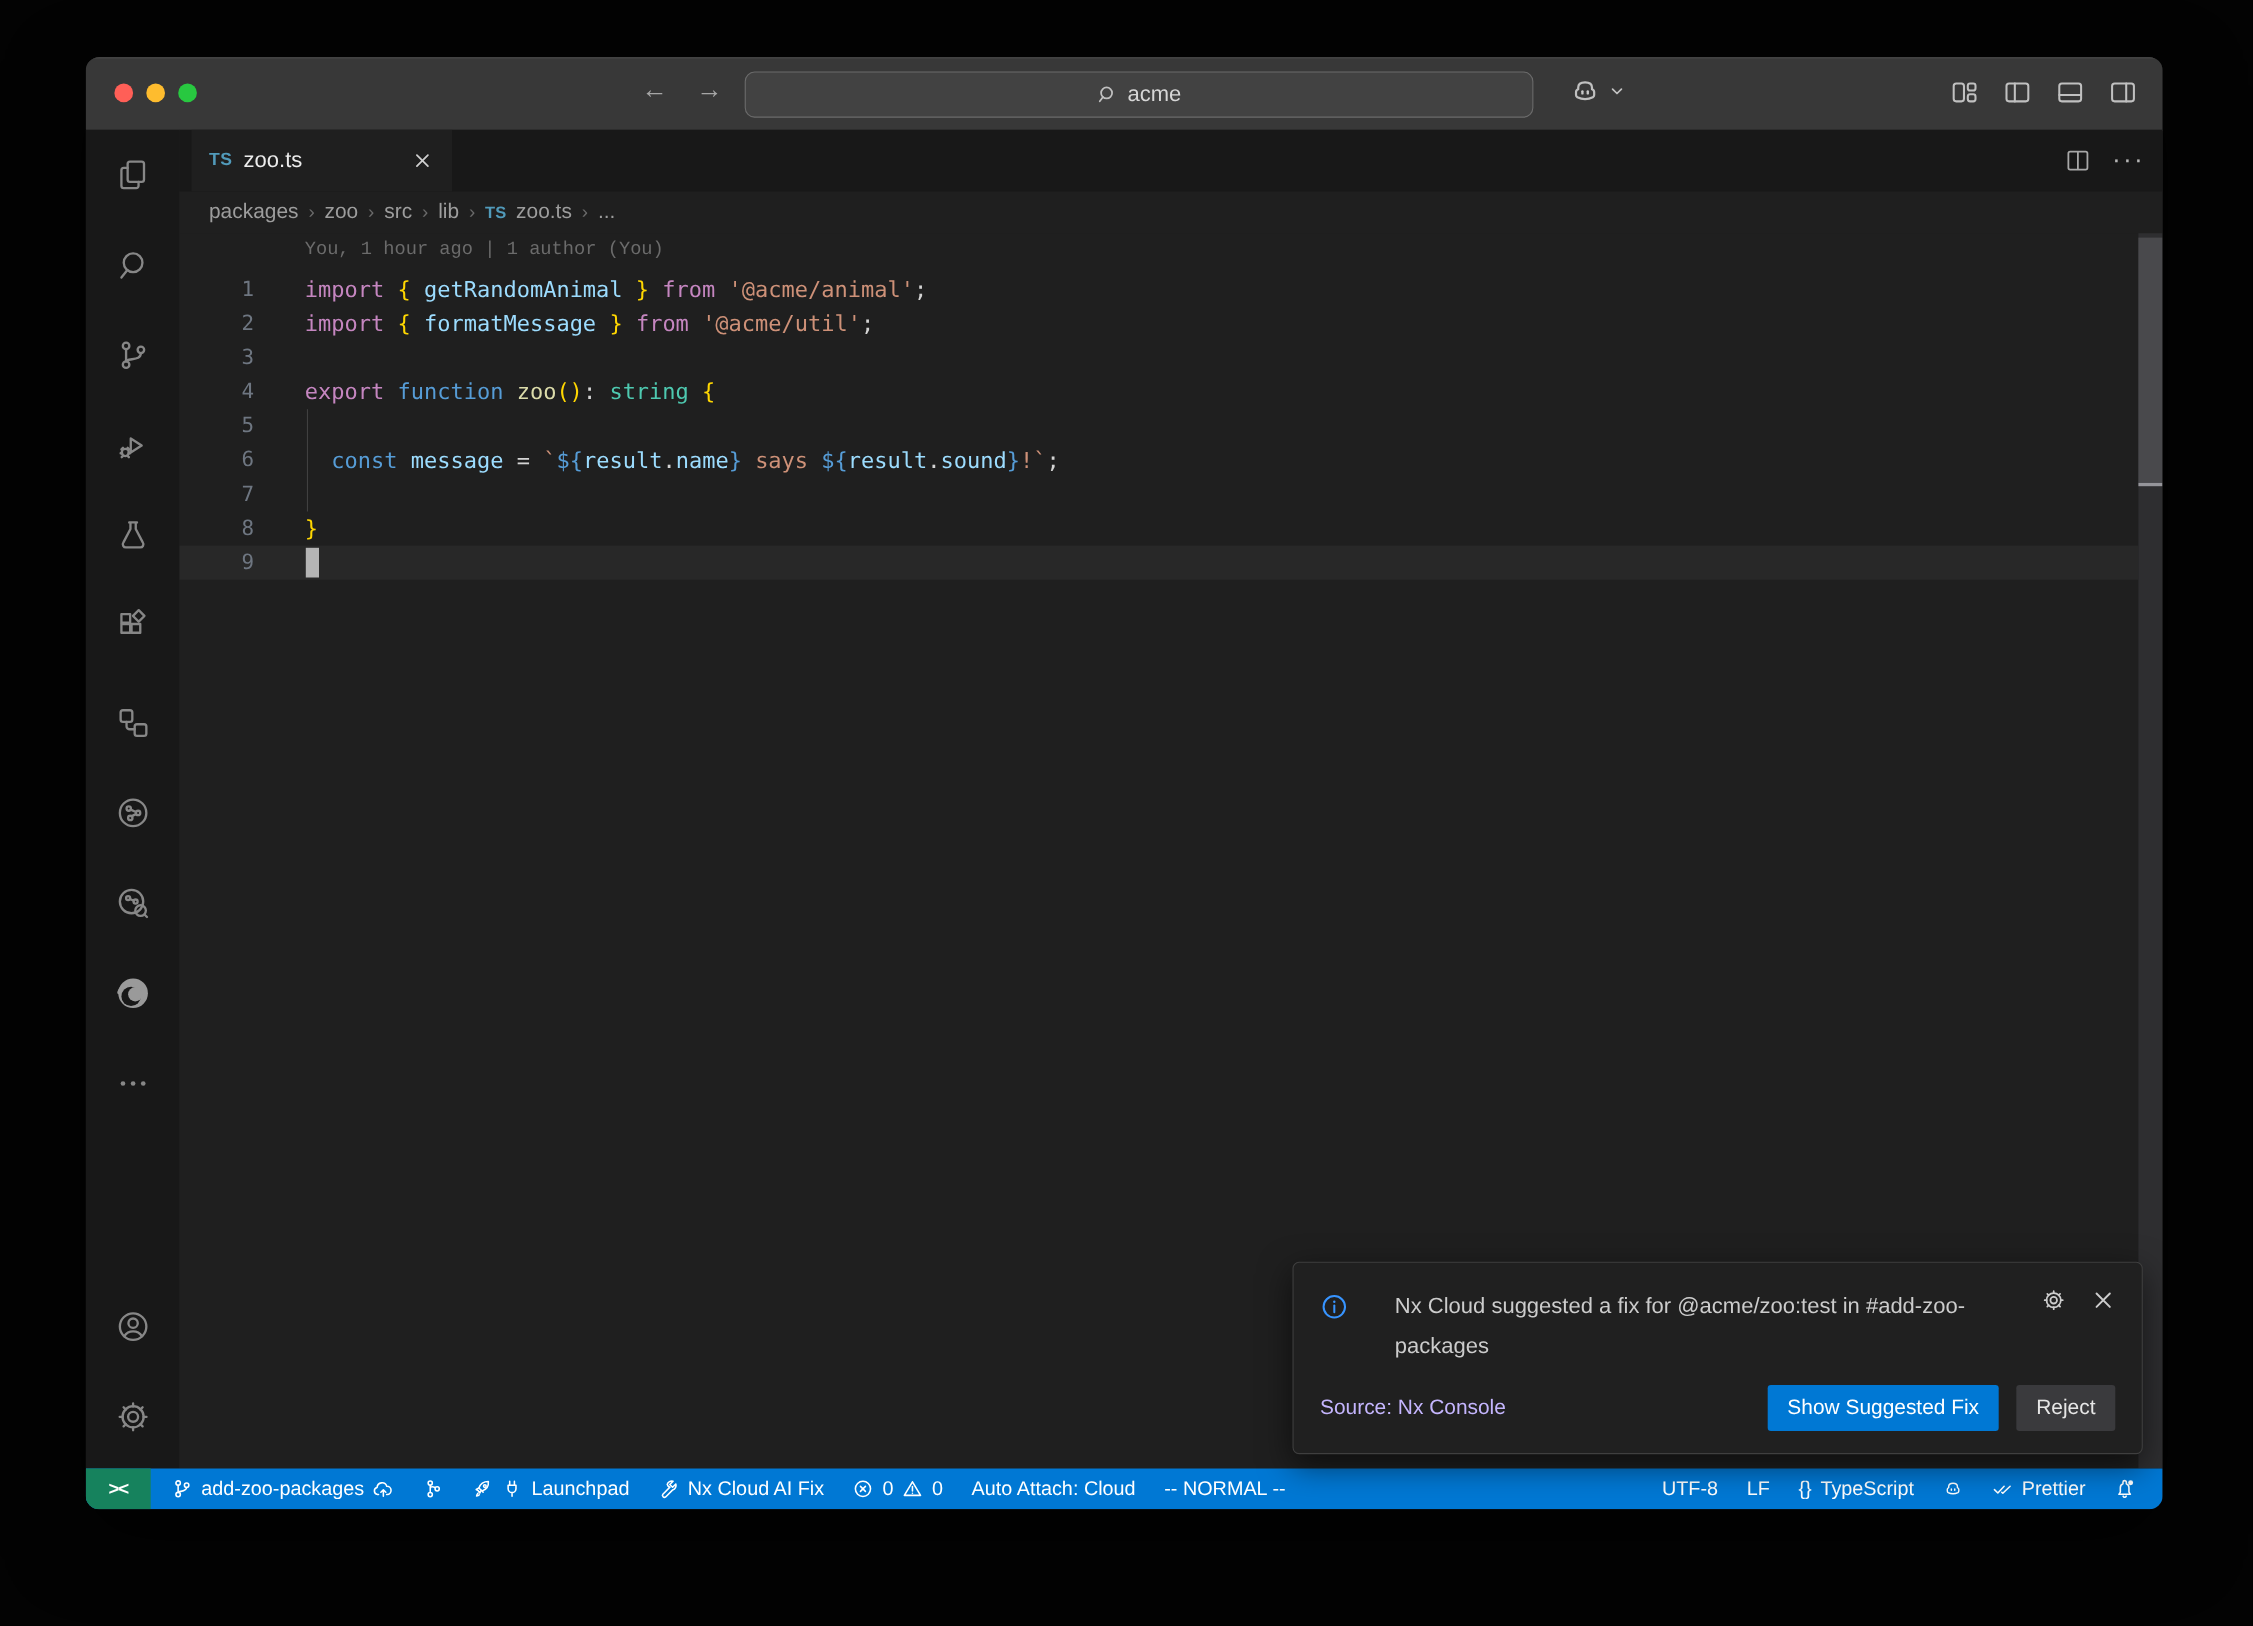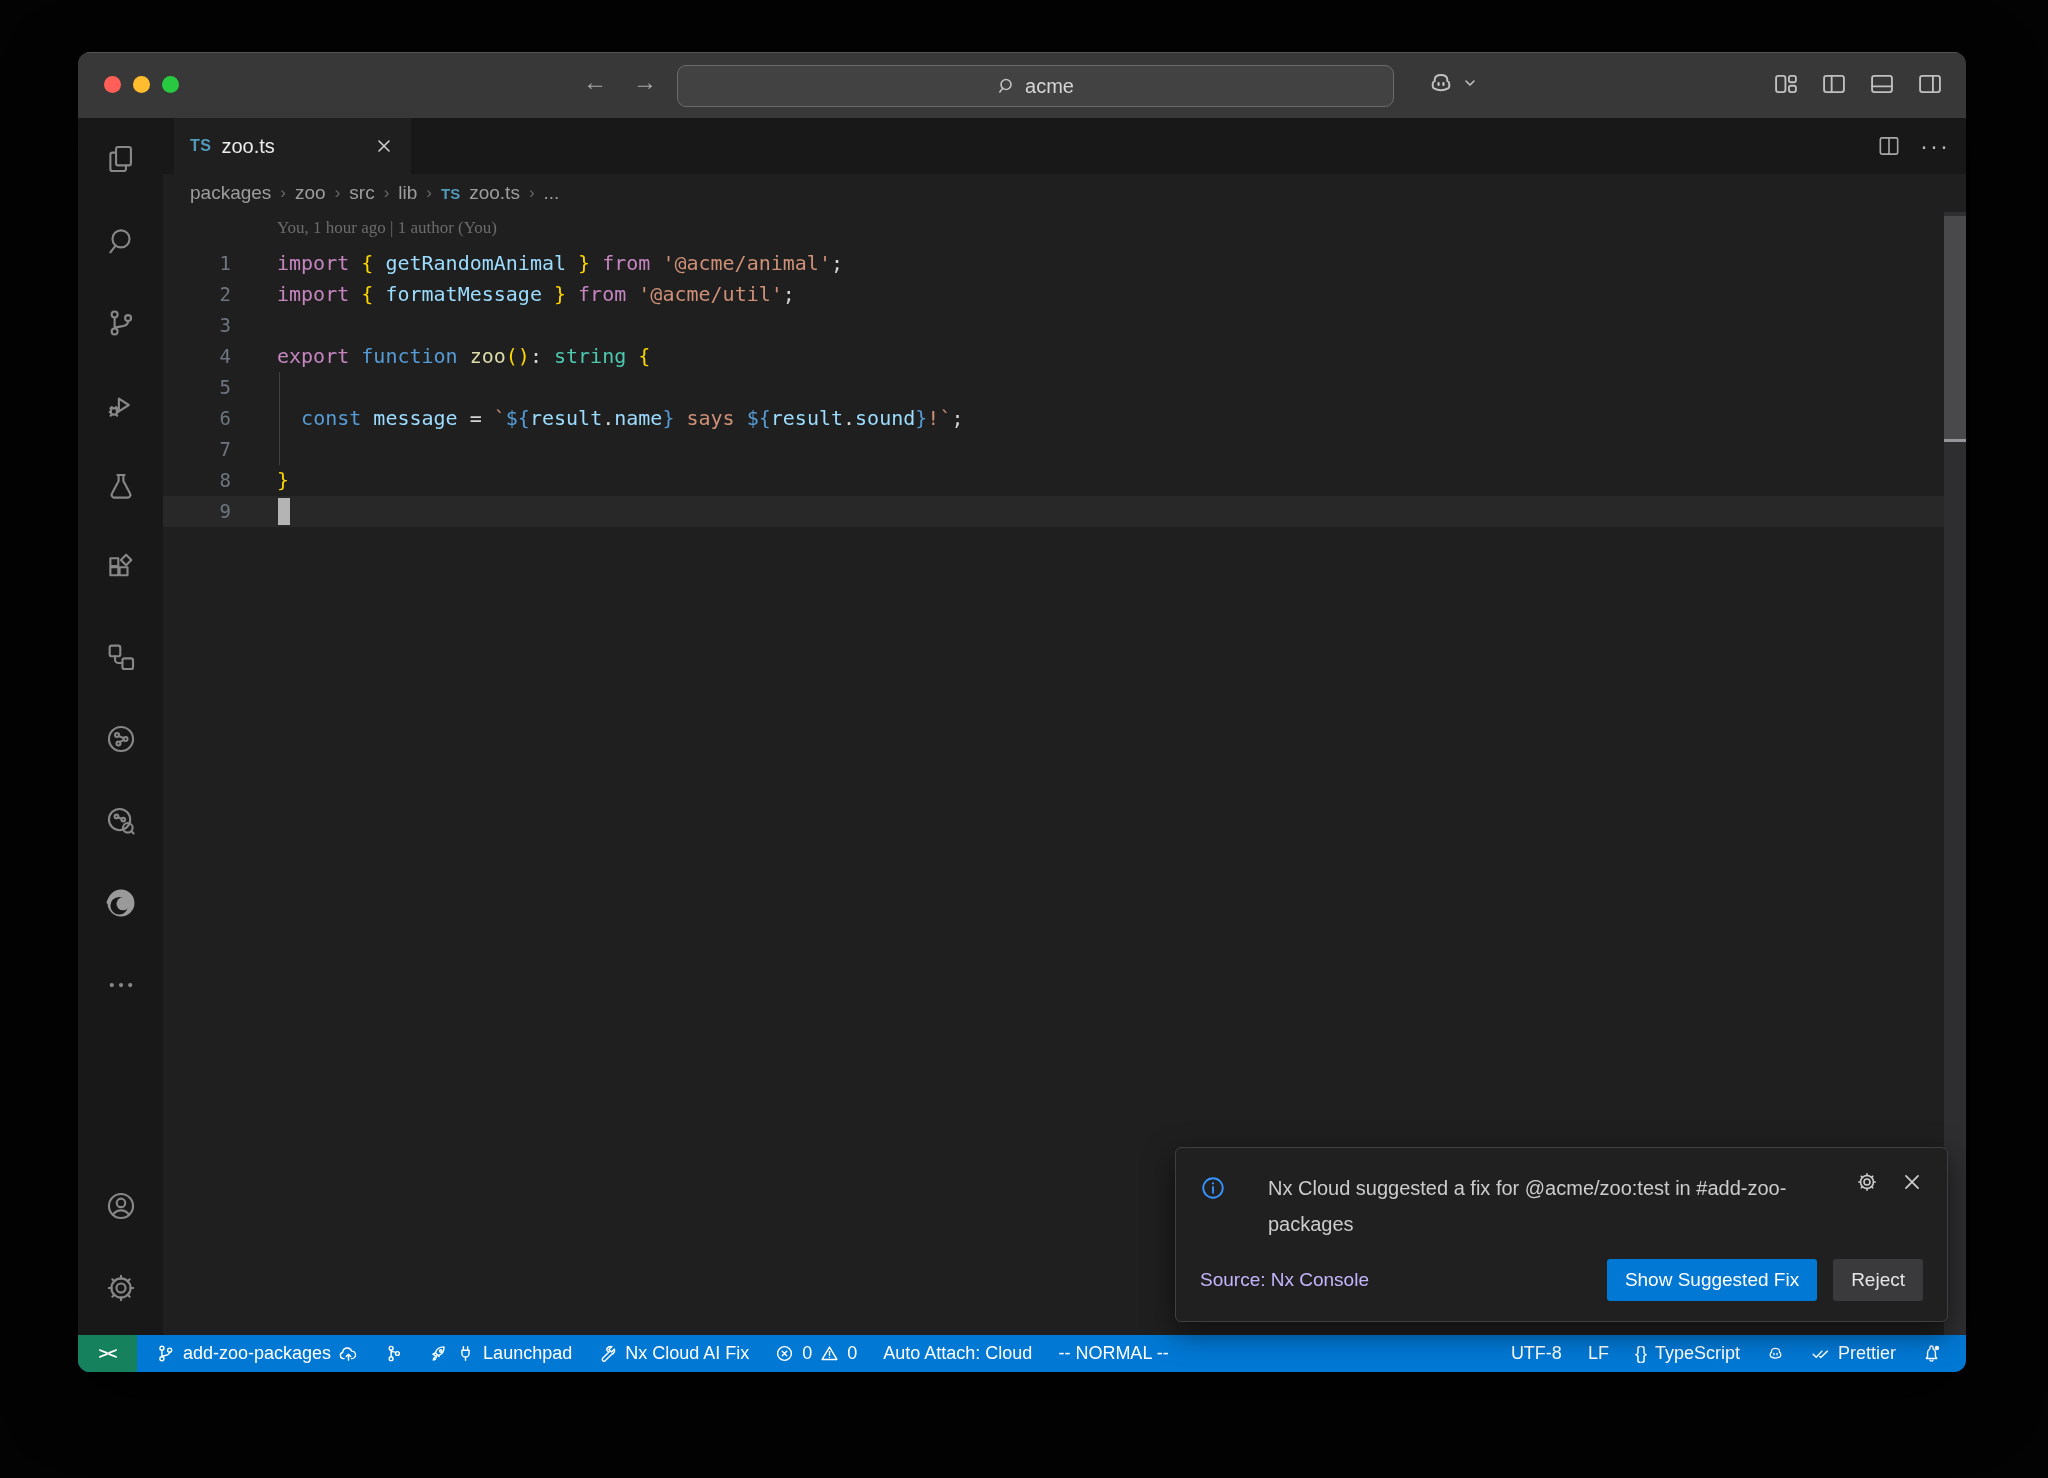--- a/index.html
+++ b/index.html
@@ -36,21 +36,21 @@
   .tab-name{color:#ececec;font-size:20px;}
   .tab-close{margin-left:auto;width:22px;height:22px;display:flex;align-items:center;justify-content:center;}
   .editor-actions{position:absolute;right:16px;top:0;height:56px;display:flex;align-items:center;gap:18px;}
   .editor-actions svg{width:26px;height:26px;fill:none;stroke:#a8a8a8;stroke-width:1.5;}
   .dots{color:#b5b5b5;font-size:24px;letter-spacing:2px;line-height:10px;}
   .breadcrumbs{height:38px;display:flex;align-items:center;padding-left:27px;gap:9px;
                color:#9d9d9d;font-size:19px;background:#1f1f1f;}
   .crumb-sep{color:#6a6a6a;font-size:17px;}
   .crumb-ts{color:#519aba;font-weight:bold;font-size:15px;}
   .code{position:absolute;top:94px;left:0;right:0;bottom:0;font-family:"DejaVu Sans Mono",monospace;}
-  .blame{position:absolute;left:114px;top:6px;color:#6b6b6b;font-size:17px;font-family:Liberation Serif, serif;}
+  .blame{position:absolute;left:114px;top:6px;color:#6b6b6b;font-size:17px;font-family:Liberation Mono, monospace;}
   .lines{position:absolute;top:36px;left:0;right:0;}
   .code-row{display:flex;height:31px;line-height:31px;font-size:20px;position:relative;}
   .gut{width:68px;text-align:right;color:#6e7681;font-size:19px;flex:none;}
   .src{margin-left:46px;white-space:pre;}
   .tk-kw{color:#c586c0}.tk-kw2{color:#569cd6}.tk-fn{color:#dcdcaa}.tk-var{color:#9cdcfe}
   .tk-str{color:#ce9178}.tk-type{color:#4ec9b0}.tk-b1{color:#ffd700}.tk-b2{color:#da70d6}.tk-pl{color:#d4d4d4}
   .curline{position:absolute;left:0;right:22px;top:284px;height:31px;background:#282828;}
   .cursor{position:absolute;left:115px;top:286px;width:12px;height:27px;background:#b4b4b4;}
   .indent-guide{position:absolute;left:116px;top:160px;height:93px;width:1px;background:#404040;}
   .sb-track{position:absolute;right:0;top:0;bottom:0;width:22px;background:#2e2e30;}

